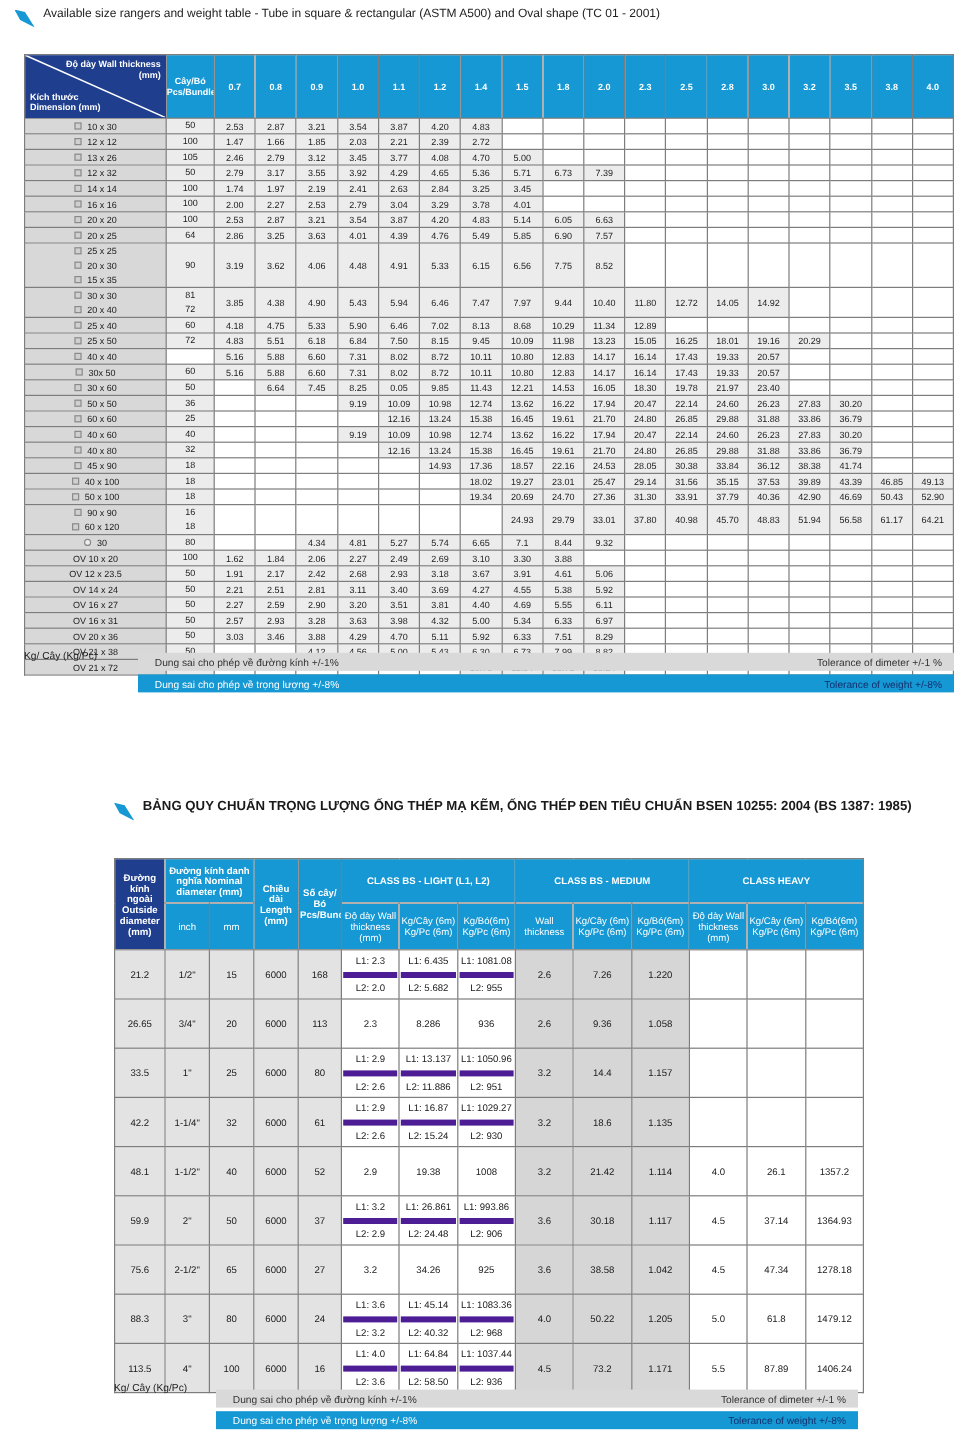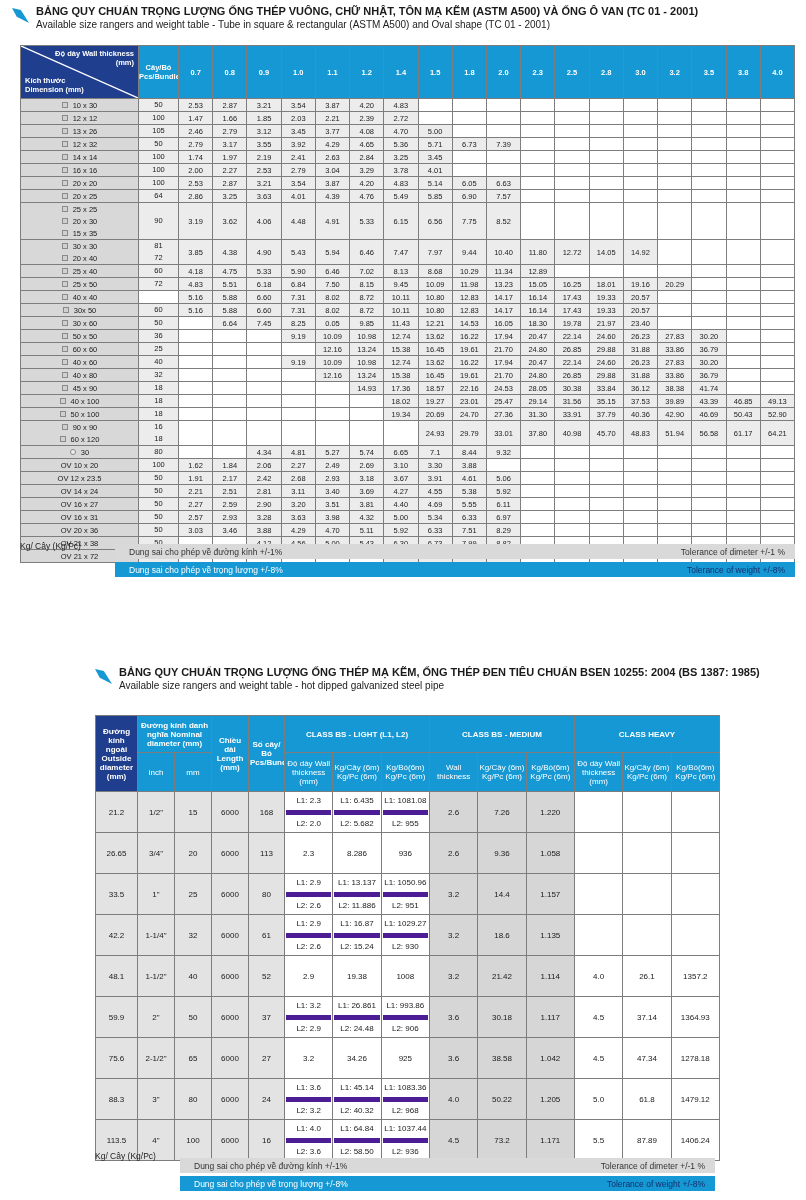--- a/index.html
+++ b/index.html
@@ -59,21 +59,20 @@
   .tolbar.blue { background:#1598d3; }
   .tolbar.blue .vi { color:#ffffff; }
   .tolbar.blue .en { color:#13306e; }
 </style>
 </head>
 <body>
 
 <div class="title-block" style="left:12px; top:5px;">
   <span class="bullet"></span>
   <div class="title-text">
-    <h1>BẢNG QUY CHUẨN TRỌNG LƯỢNG ỐNG THÉP VUÔNG, CHỮ NHẬT, TÔN MẠ KẼM (ASTM A500) VÀ ỐNG Ô VAN (TC 01 - 2001)</h1>
     <p>Available size rangers and weight table - Tube in square &amp; rectangular (ASTM A500) and Oval shape (TC 01 - 2001)</p>
   </div>
 </div>
 
 <table class="t1">
   <colgroup>
     <col style="width:118px">
       <col style="width:40px">
   </colgroup>
   <thead>
@@ -1055,21 +1054,20 @@
 </div>
 <div class="tolbar blue" style="left:115px; top:562px; width:680px;">
   <span class="vi">Dung sai cho phép về trọng lượng +/-8%</span>
   <span class="en">Tolerance of weight +/-8%</span>
 </div>
 
 <div class="title-block" style="left:95px; top:666px;">
   <span class="bullet"></span>
   <div class="title-text">
     <h1>BẢNG QUY CHUẨN TRỌNG LƯỢNG ỐNG THÉP MẠ KẼM, ỐNG THÉP ĐEN TIÊU CHUẨN BSEN 10255: 2004 (BS 1387: 1985)</h1>
-    <p>Available size rangers and weight table - hot dipped galvanized steel pipe</p>
   </div>
 </div>
 
 <table class="t2">
   <colgroup>
     <col style="width:42px">
       <col style="width:37px">
       <col style="width:37px">
       <col style="width:37px">
       <col style="width:36px">

